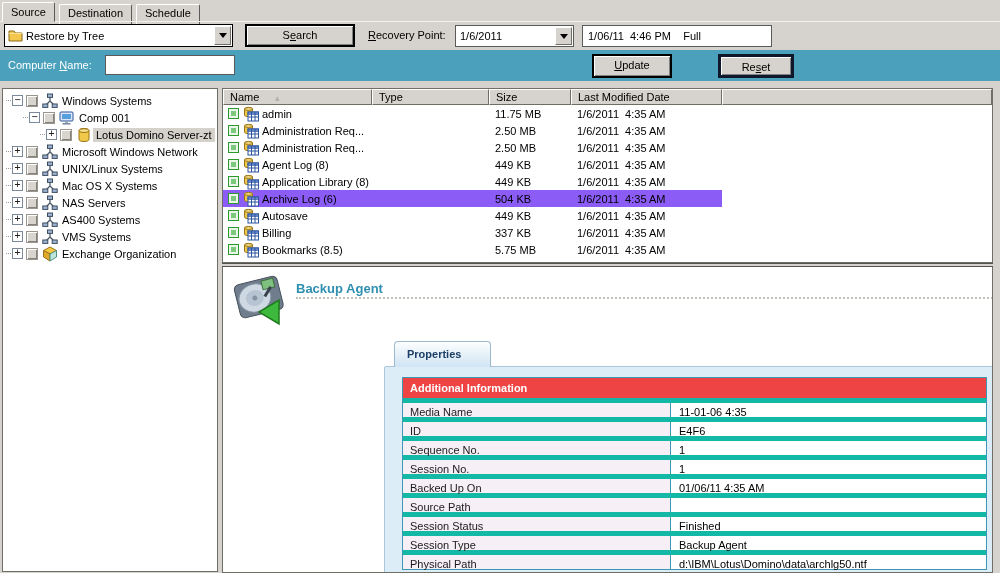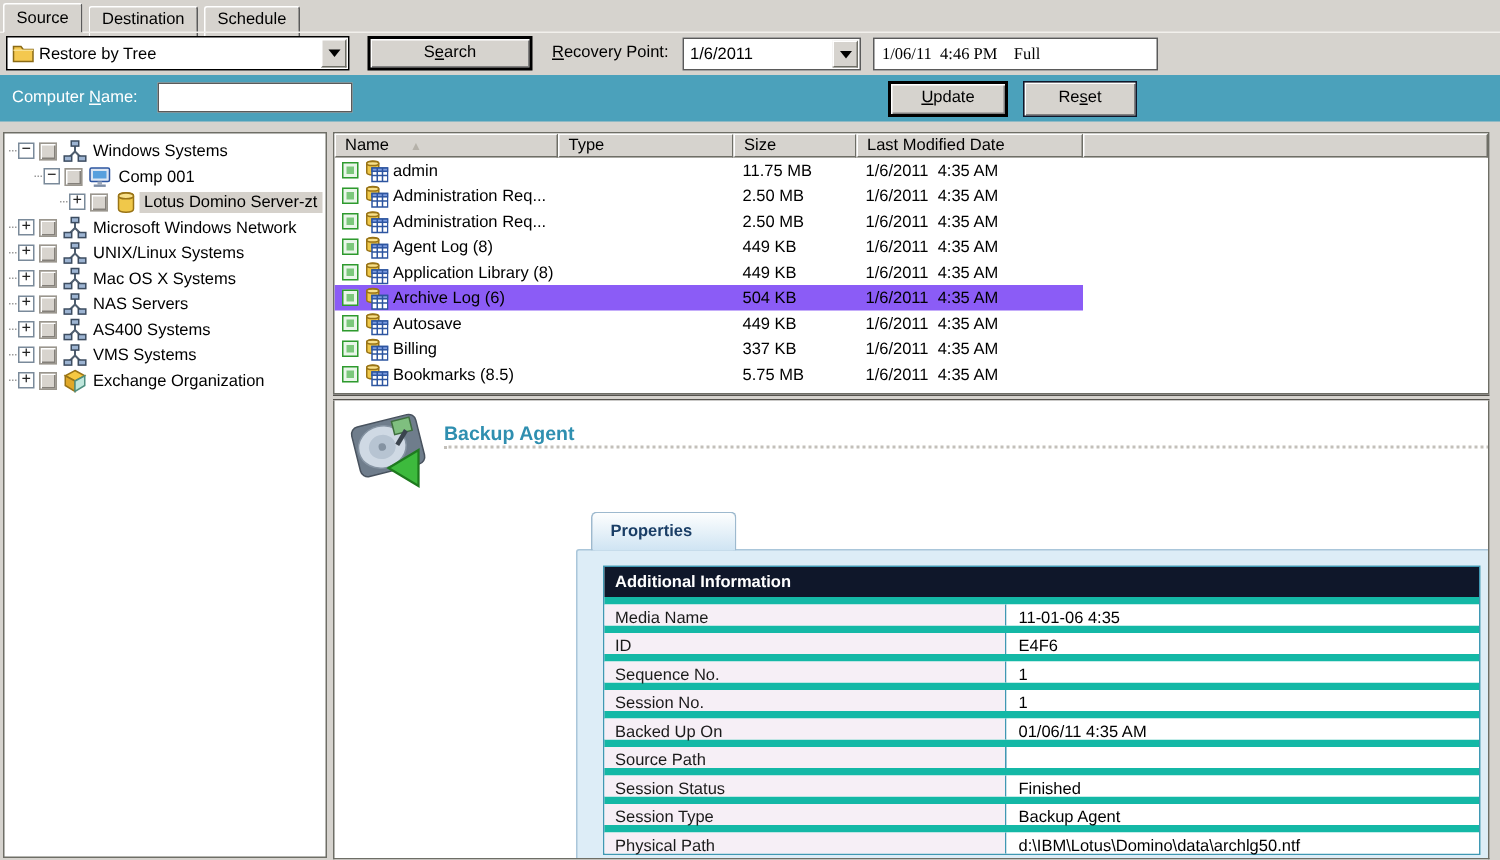--- a/index.html
+++ b/index.html
@@ -1,22 +1,22 @@
 <!DOCTYPE html>
 <html><head>
 <meta charset="utf-8">
 <style>
   * { margin:0; padding:0; box-sizing:border-box; }
   html,body { width:1000px; height:573px; overflow:hidden; }
   body { background:#d6d3ce; font-family:"Liberation Sans", sans-serif; font-size:11px; color:#000; position:relative; }
   .btn { background:#d6d3ce; box-shadow:inset 1px 1px 0 #fff, inset -1px -1px 0 #808080;
          text-align:center; cursor:default; font-size:11px; }
   .btn-default { border:2px solid #000; }
-  .btn-plain   { border:1px solid #0f172a; }
-  .field { background:#fff; border:1px solid #5a5a5a;font-family:Liberation Serif, serif; }
+  .btn-plain   { border:3px solid #0f172a;margin-left:36px; }
+  .field { background:#fff; border:1px solid #5a5a5a; }
   u { text-decoration:underline; }
 
   
   #tabbar { position:absolute; left:0; top:0; width:1000px; height:22px; }
   .tab { position:absolute; top:4px; height:30px; padding:2px 8px 0;
          background:#d6d3ce; border:1px solid; border-color:#fff #5a5a5a #d6d3ce #fff;
          border-radius:2px 2px 0 0; }
   .tab.active { top:2px; height:20px; z-index:2; padding-top:3px; }
   #tabline { position:absolute; top:21px; left:0; width:1000px; height:1px; background:#f2f0ec; }
 
@@ -81,21 +81,21 @@
   #disk-icon { position:absolute; left:10px; top:7px; }
   #details-title { position:absolute; left:73px; top:14px; font-size:13px; font-weight:bold; color:#2f8fb0; }
   #details-rule { position:absolute; left:73px; top:30px; width:700px; border-bottom:2px dotted #c3c0ba; }
   #props-tab { position:absolute; left:171px; top:74px; width:97px; height:26px;
                background:linear-gradient(#fdfefe,#cfe4f3); border:1px solid #9db9ce; border-bottom:none;
                border-radius:4px 4px 0 0; z-index:2;
                font-weight:bold; color:#1a3e66; padding:6px 0 0 12px; }
   #props-panel { position:absolute; left:161px; top:99px; width:617px; height:210px;
                  background:#ddedf7; border:1px solid #aac6da; border-radius:2px; }
   #info-table { position:absolute; left:17px; top:10px; width:585px; border:1px solid #3f98b3; background:#fff; }
-  #info-header { height:20px; background:#0f172a; color:#fff; font-weight:bold; padding:4px 14px 0 7px; }
+  #info-header { height:20px; background:#ef4444; color:#fff; font-weight:bold; padding:4px 14px 0 7px; }
   .prow { display:flex; height:19px; border-top:5px solid #14b8a6; }
   .plabel { width:268px; flex:none; background:#f6eff6; border-right:1px solid #3f98b3;
             padding:3px 0 0 7px; color:#1a1a1a; }
   .pvalue { flex:1; background:#fff; padding:3px 0 0 8px; white-space:pre; }
 </style>
 </head>
 <body>
 
 <div id="tabbar">
     <div class="tab active" style="left: 2px;">Source</div>

